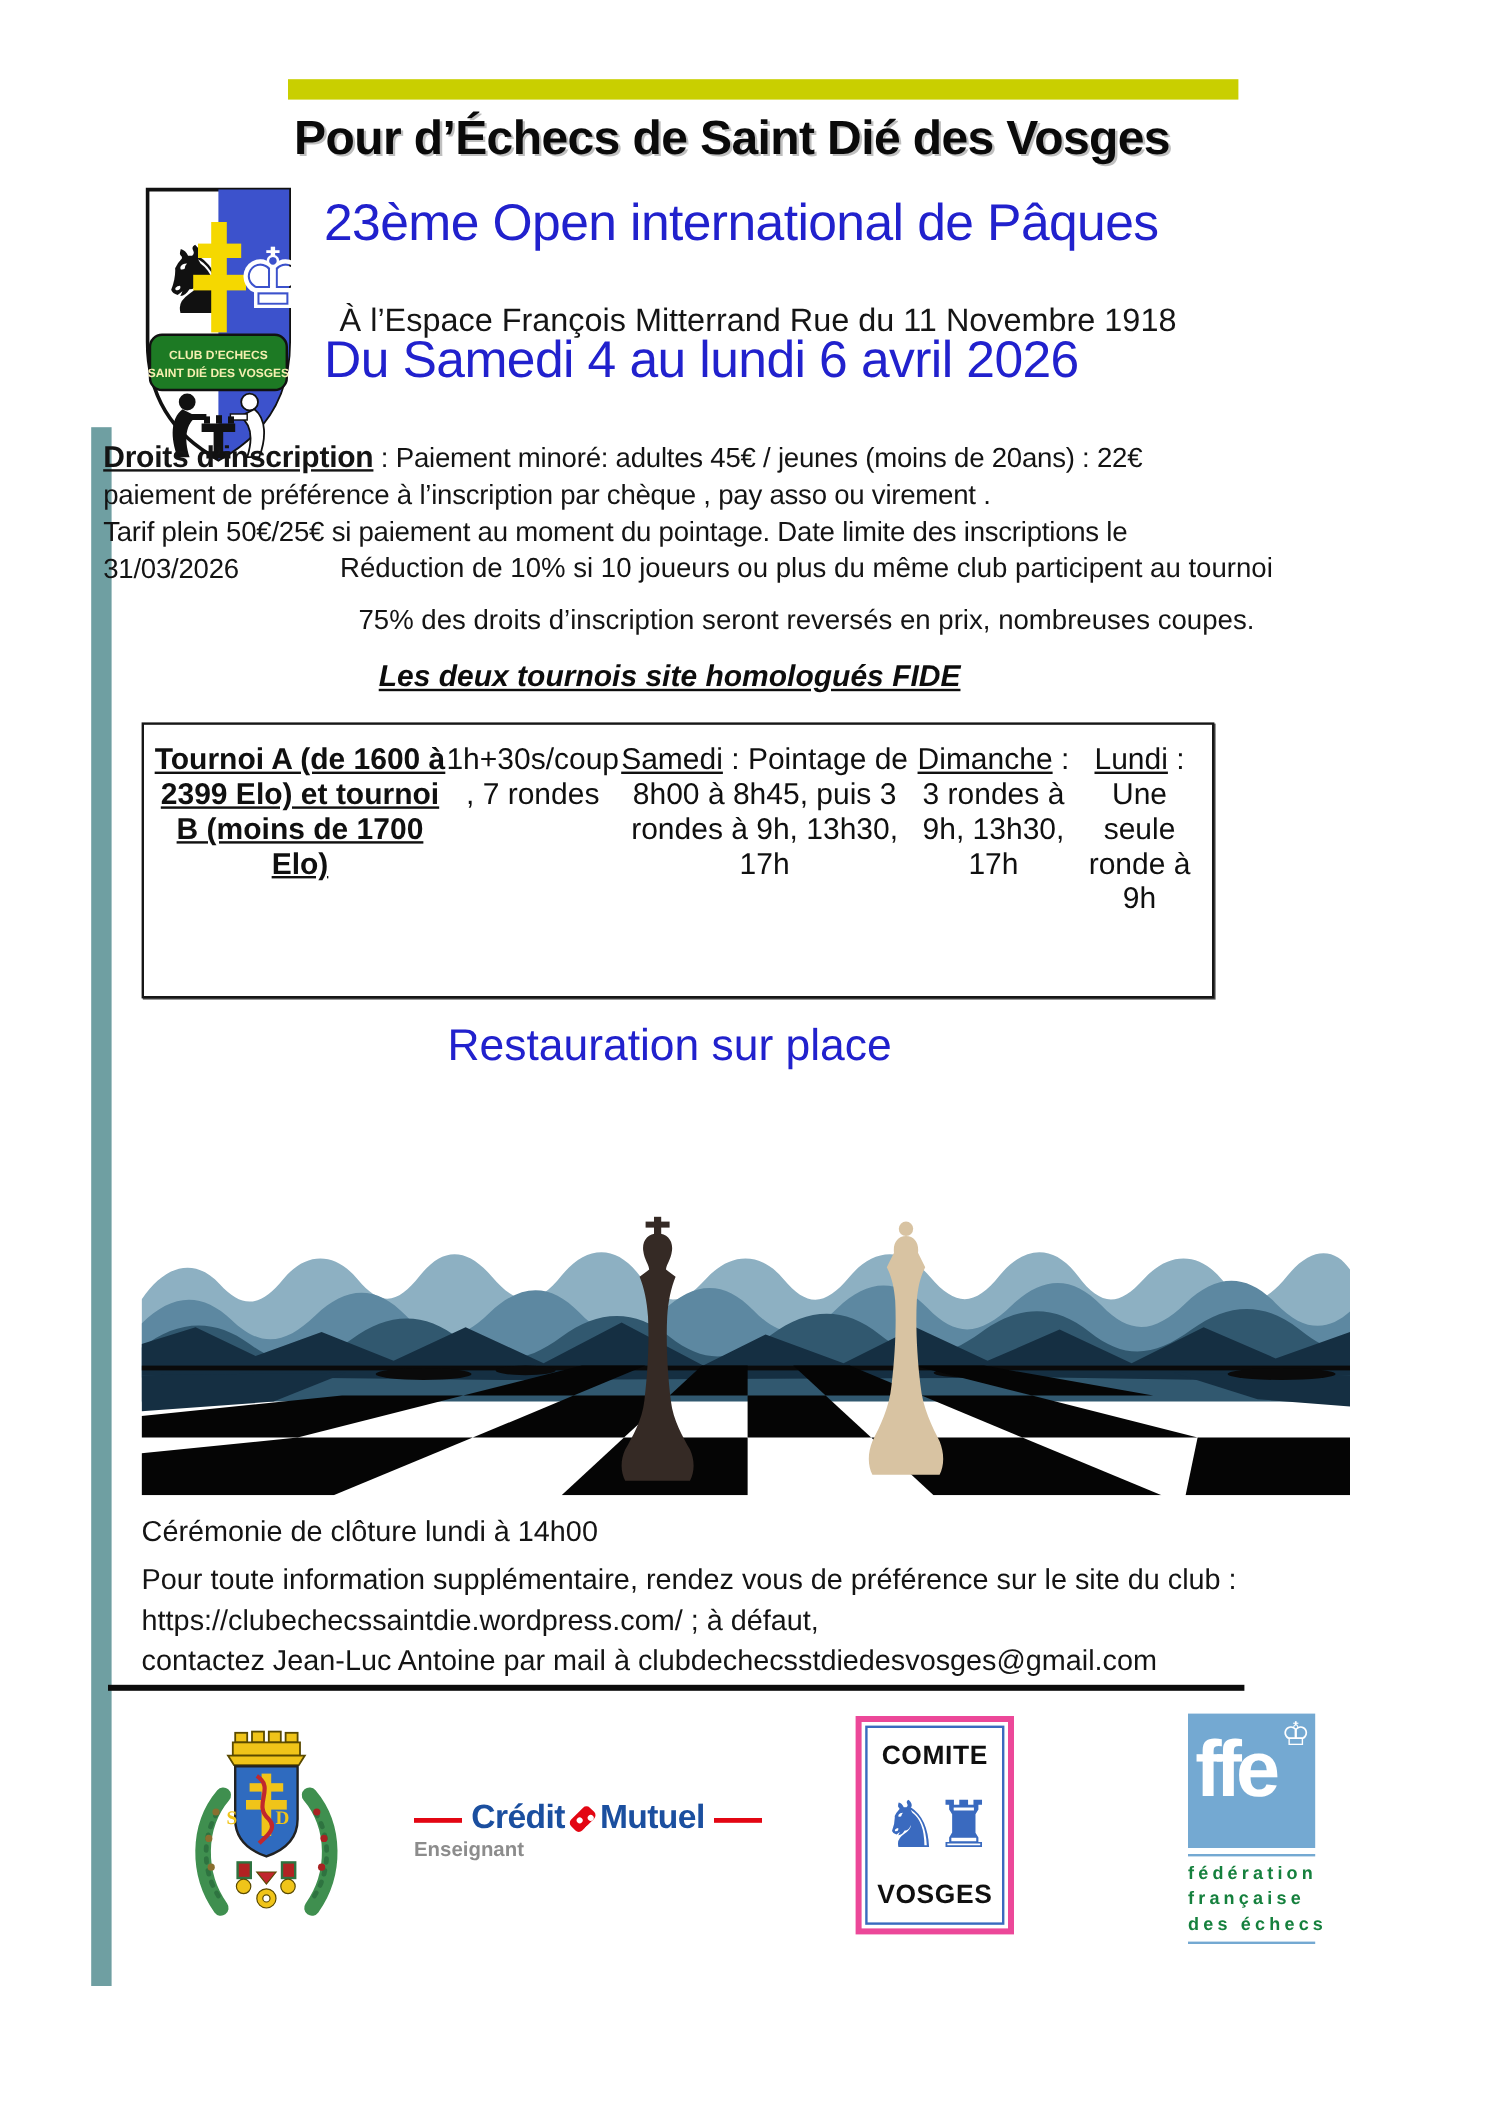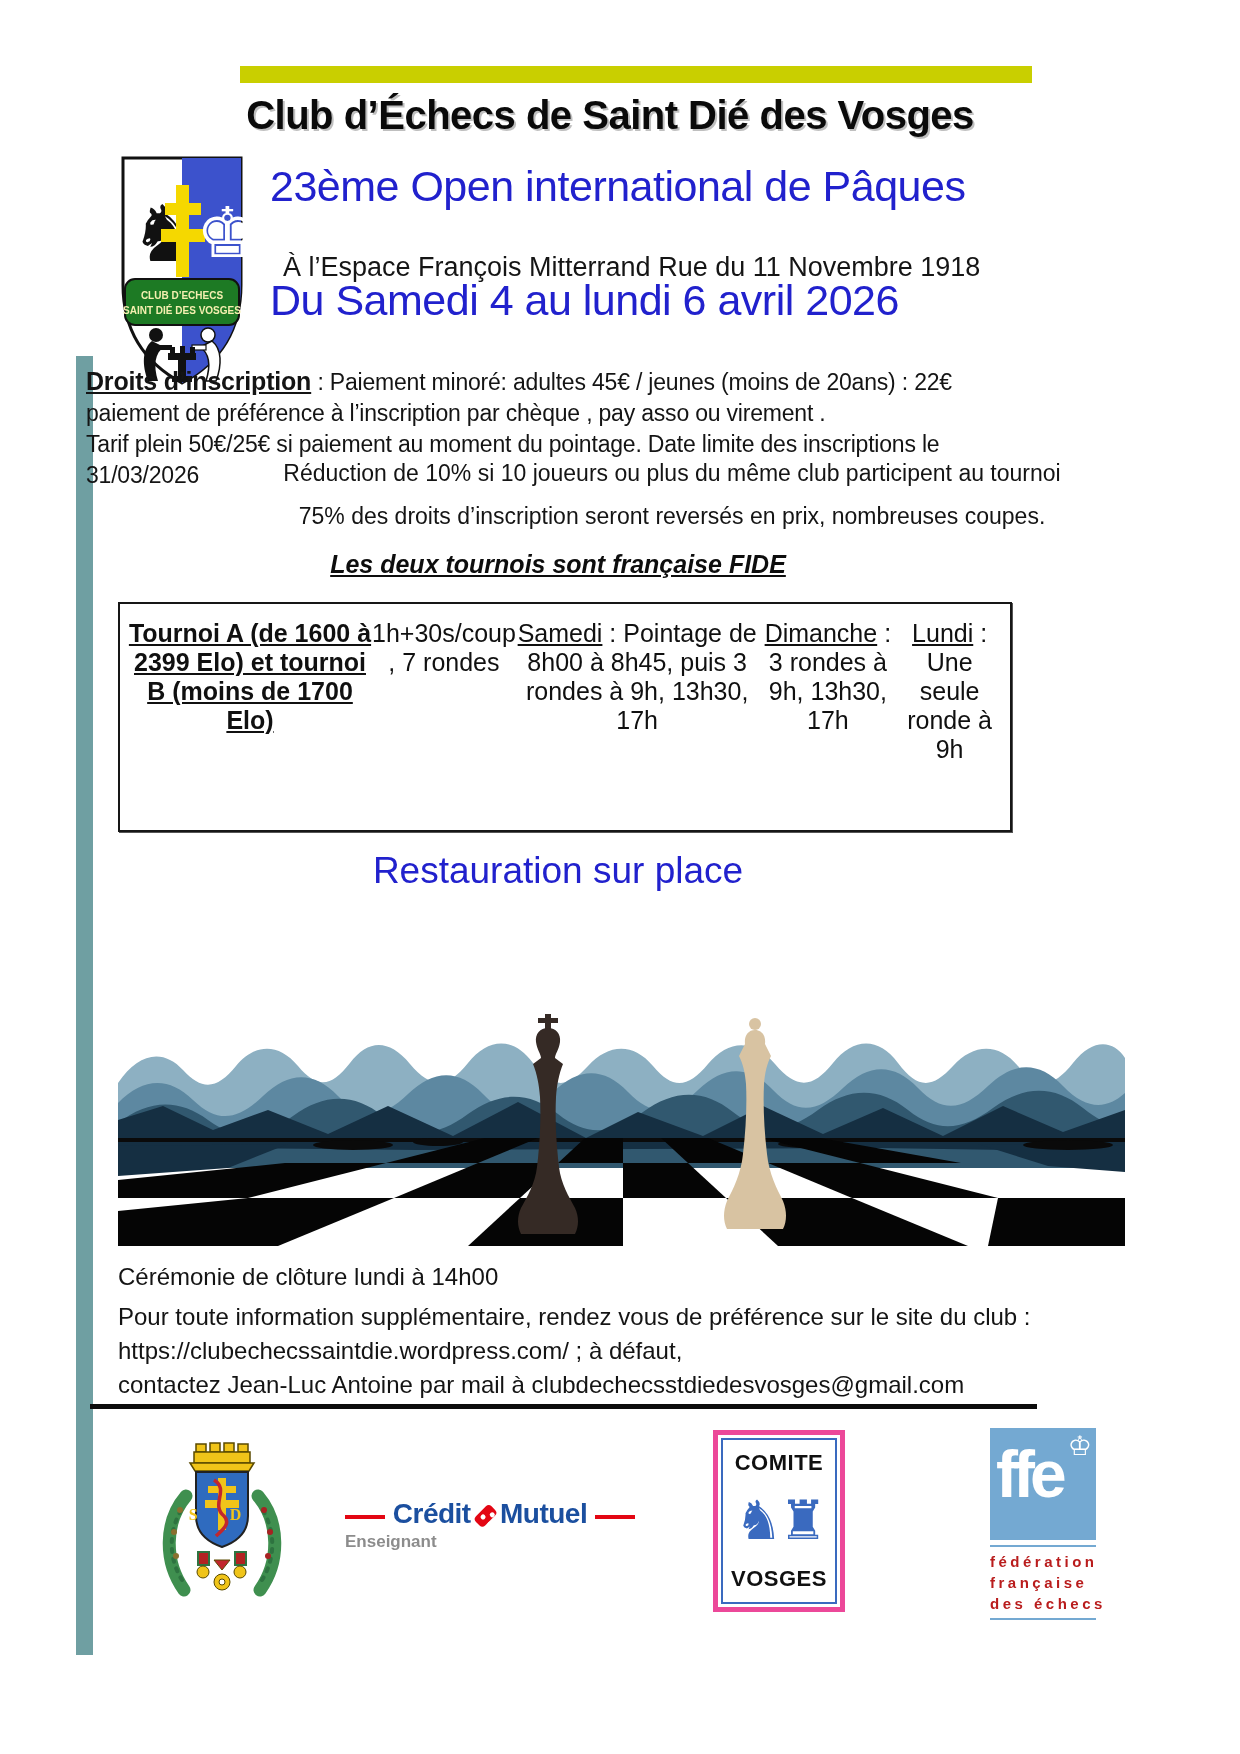--- a/index.html
+++ b/index.html
@@ -34,32 +34,32 @@
   
   .comite{border:5px solid #ec4899;background:#fff;box-sizing:border-box;padding:3px;}
   .comite-in{border:2px solid #3a6abf;height:100%;box-sizing:border-box;display:flex;flex-direction:column;
              align-items:center;justify-content:space-between;padding:10px 2px;}
   .comite-word{font-weight:bold;font-size:22px;color:#101010;letter-spacing:0.5px;}
   .comite-pieces{font-family:"DejaVu Sans",sans-serif;color:#3a6abf;font-size:54px;line-height:54px;letter-spacing:-4px;}
   
   .ffe-sq{background:#74a9d2;position:relative;color:#fff;}
   .ffe-acr{font-weight:bold;font-size:66px;letter-spacing:-5px;position:absolute;left:6px;top:8px;color:#fff;}
   .ffe-king{position:absolute;right:4px;top:2px;font-family:"DejaVu Sans",sans-serif;font-size:27px;color:#fff;}
-  .ffe-txt{color:#b91c1c;font-weight:bold;font-size:15px;letter-spacing:3.5px;line-height:21px;}
+  .ffe-txt{color:#15803d;font-weight:bold;font-size:15px;letter-spacing:3.5px;line-height:21px;}
   .ffe-line{height:2px;background:#74a9d2;}
   .glyph{font-family:"DejaVu Sans",sans-serif;}
 </style>
 </head>
 <body>
 
 <div class="page">
 
   <div class="abs topbar" style="left:240px;top:66px;width:792px;height:17px;"></div>
 
-  <div class="abs brand" style="left:140px;top:93px;width:940px;">Club d’Échecs de Saint Dié des Vosges</div>
+  <div class="abs brand" style="left:140px;top:93px;width:940px;">Pour d’Échecs de Saint Dié des Vosges</div>
 
   <svg class="abs" style="left:118px;top:153px;" width="128" height="236" viewBox="0 0 128 236">
     <path d="M5,5 H123 V132 Q123,198 64,230 Q5,198 5,132 Z" fill="#ffffff" stroke="#111" stroke-width="3"></path>
     <path d="M64,5 H123 V132 Q123,198 64,230 Z" fill="#3c52cc"></path>
     <text class="glyph" x="12" y="108" font-size="78" fill="#111">♞</text>
     <g fill="#f5d800">
       <rect x="58" y="32" width="13" height="92"></rect>
       <rect x="47" y="50" width="36" height="12"></rect>
       <rect x="43" y="76" width="44" height="13"></rect>
     </g>
@@ -93,21 +93,21 @@
     <div>
       <span class="lbl">Droits d’inscription</span><span> : Paiement minoré: adultes  45€ / jeunes (moins de 20ans) : 22€</span>
     </div>
     <div>paiement de préférence à l’inscription par chèque , pay asso ou virement .</div>
     <div>Tarif plein 50€/25€ si paiement au moment du pointage. Date limite des inscriptions le 31/03/2026</div>
   </div>
 
   <div class="abs center-line" style="left:222px;top:460px;width:900px;">Réduction de 10% si 10 joueurs ou plus du même club participent au tournoi</div>
   <div class="abs center-line" style="left:222px;top:503px;width:900px;">75% des droits d’inscription seront reversés en prix, nombreuses coupes.</div>
 
-  <div class="abs fide" style="left:98px;top:550px;width:920px;">Les deux tournois sont française FIDE</div>
+  <div class="abs fide" style="left:98px;top:550px;width:920px;">Les deux tournois site homologués FIDE</div>
 
   <div class="abs schedule" style="left:118px;top:602px;width:894px;height:230px;">
     <div class="sch-title">Tournoi A (de 1600 à 2399 Elo) et tournoi B (moins de 1700 Elo)</div>
     <div>1h+30s/coup , 7 rondes</div>
     <div>
       <span class="day">Samedi</span><span> : Pointage de 8h00 à 8h45, puis 3 rondes à 9h, 13h30, 17h</span>
     </div>
     <div>
       <span class="day">Dimanche</span><span> : 3 rondes à 9h, 13h30, 17h</span>
     </div>

